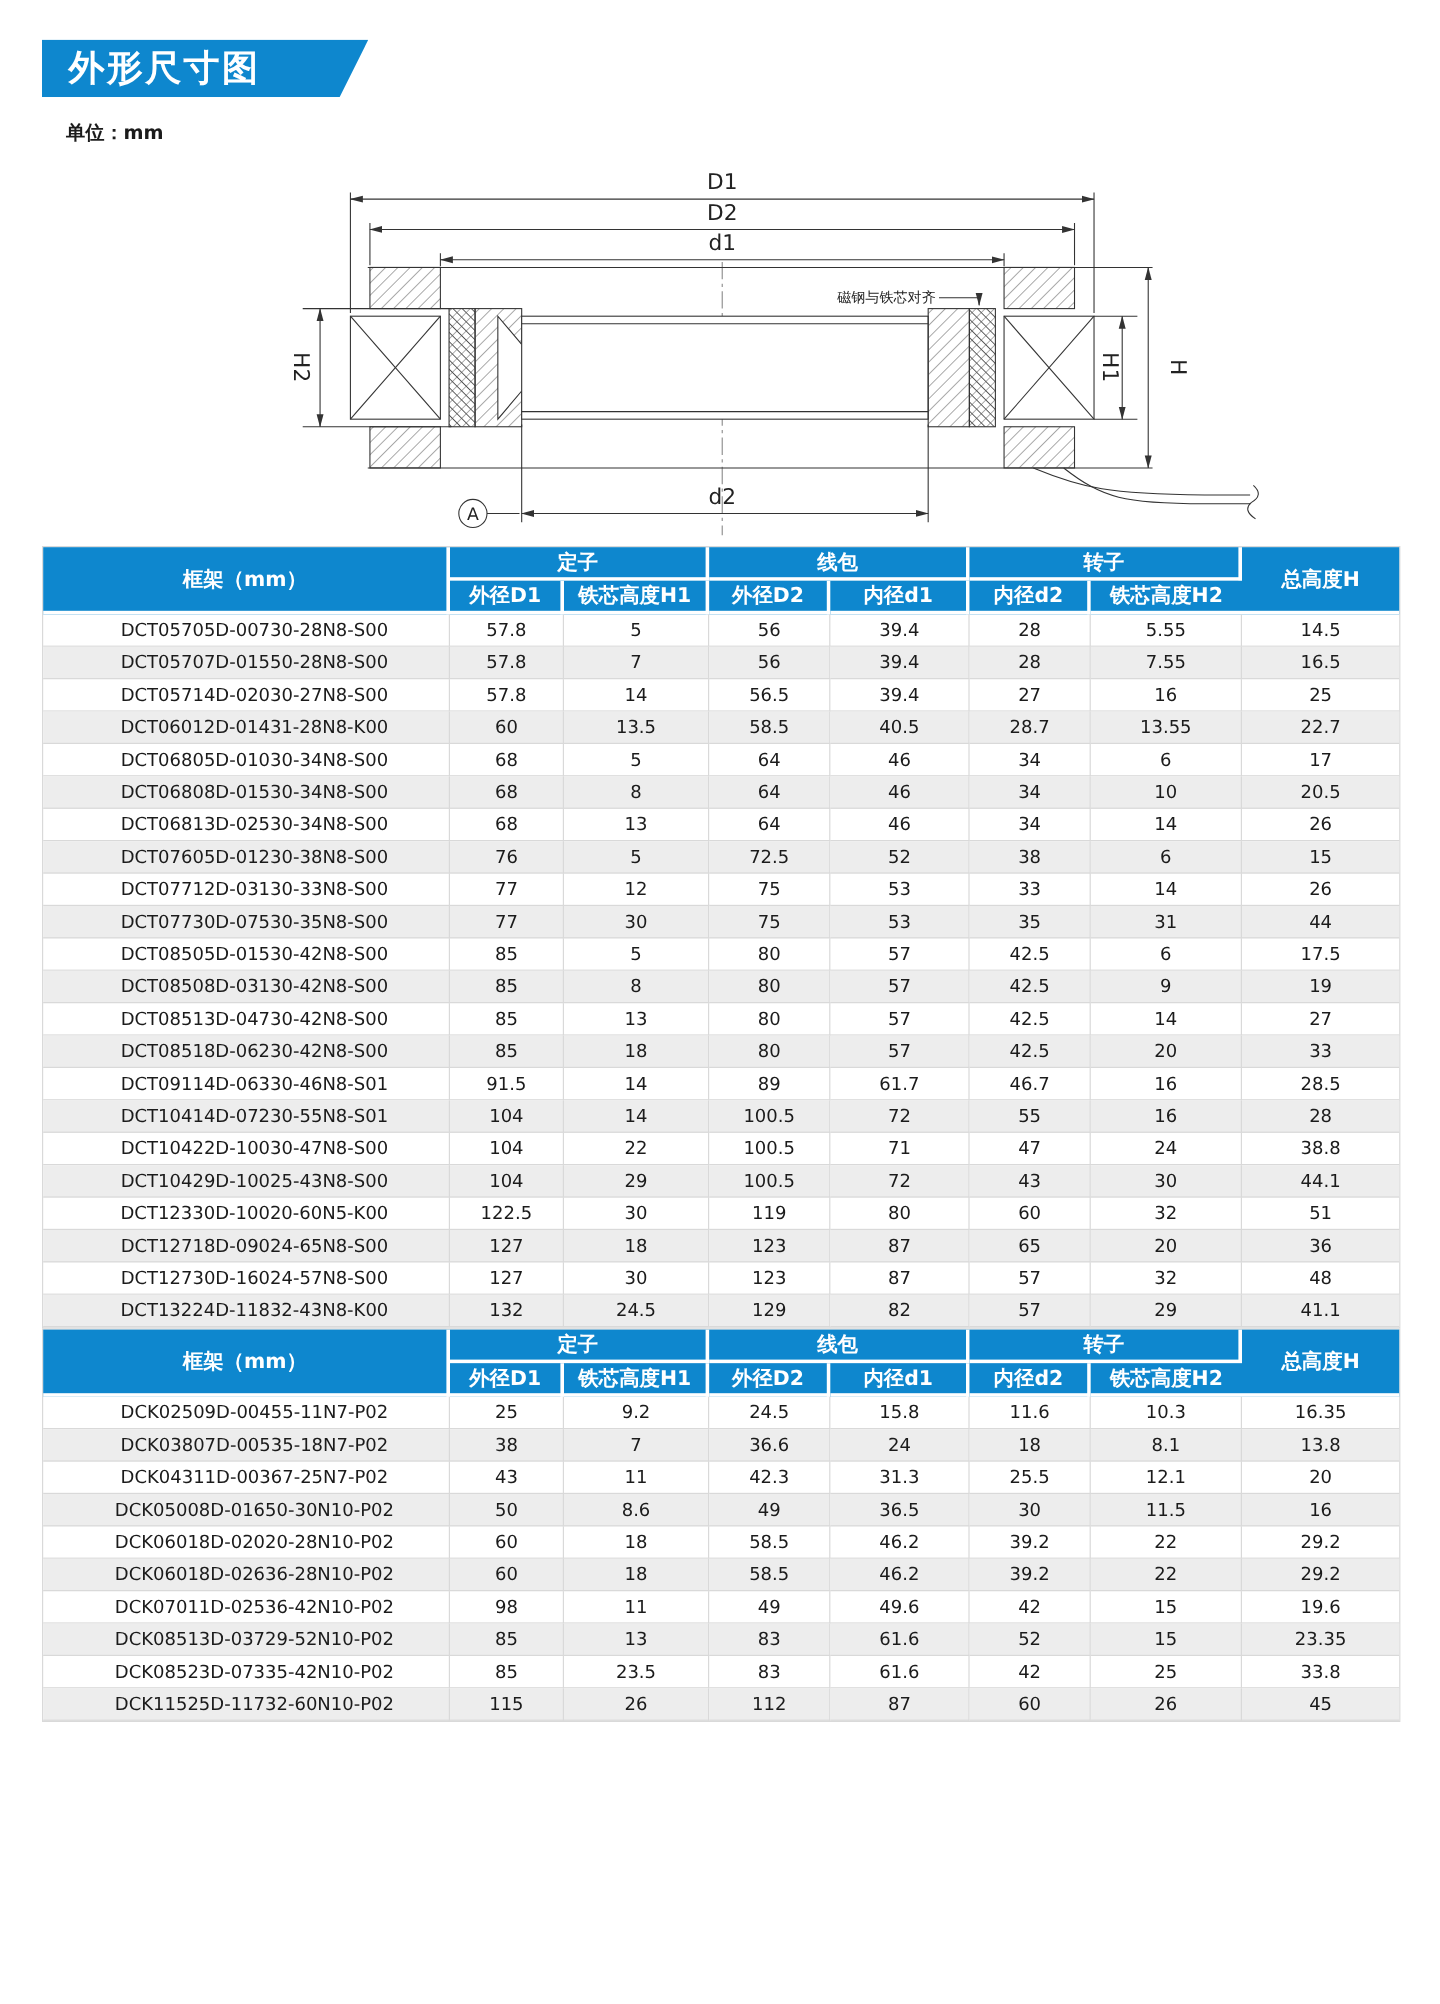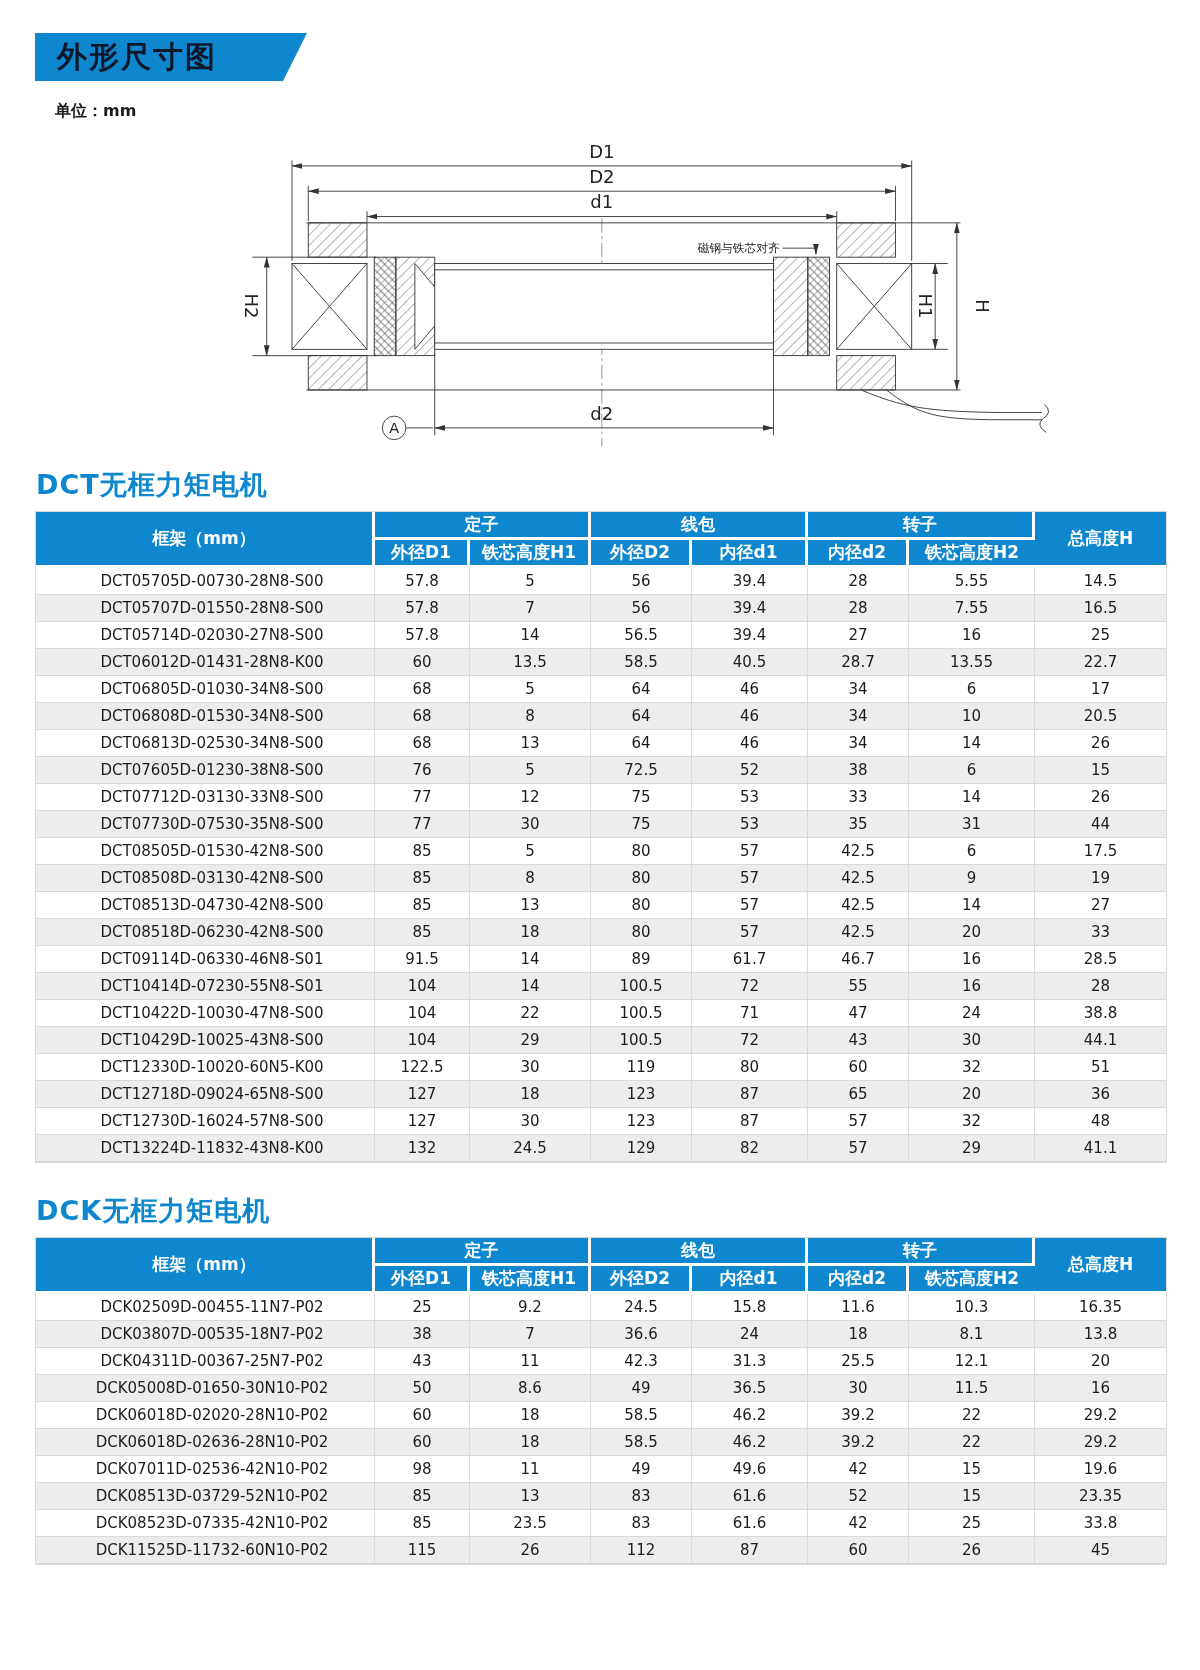--- a/index.html
+++ b/index.html
@@ -13,21 +13,21 @@
   html,body{margin:0;padding:0;}
   body{
     width:1200px;height:1670px;background:#fff;overflow:hidden;
     font-family:"DejaVu Sans","Liberation Sans",sans-serif;color:var(--ink);
   }
   
   .banner{margin:33px 35px 0;height:48px;display:flex;}
   .banner-blue{
     width:272px;background:var(--blue);
     clip-path:polygon(0 0,100% 0,calc(100% - 24px) 100%,0 100%);
-    color:#0f172a;font-size:30px;font-weight:bold;letter-spacing:2px;
+    color:#ffffff;font-size:30px;font-weight:bold;letter-spacing:2px;
     display:flex;align-items:center;padding-left:22px;
   }
   .banner-light{
     flex:1;margin-left:-16px;background:var(--light-blue);
     clip-path:polygon(18px 0,100% 0,100% 100%,0 100%);
     display:flex;align-items:center;padding-left:48px;
     font-size:24px;color:#111;
   }
   
   .unit{margin:20px 0 0 55px;font-size:16px;font-weight:bold;}
@@ -172,21 +172,20 @@
   </g>
 
   <g class="dim">
     <path d="M655 133 L692 133 L692 140" marker-end="url(#arr)"></path>
     <text class="small" x="652" y="137">磁钢与铁芯对齐</text>
   </g>
 </svg>
 </div>
 
 <div>
-  <div class="section-title">DCT无框力矩电机</div>
   <table class="spec">
     <colgroup>
       <col style="width:339px">
         <col style="width:95px">
         <col style="width:121px">
         <col style="width:101px">
       <col style="width:116px">
         <col style="width:101px">
         <col style="width:126px">
         <col style="width:131px">
@@ -427,21 +426,20 @@
           <td>82</td>
           <td>57</td>
           <td>29</td>
           <td>41.1</td>
         </tr>
       </tbody>
   </table>
 </div>
 
 <div>
-  <div class="section-title second">DCK无框力矩电机</div>
   <table class="spec">
     <colgroup>
       <col style="width:339px">
         <col style="width:95px">
         <col style="width:121px">
         <col style="width:101px">
       <col style="width:116px">
         <col style="width:101px">
         <col style="width:126px">
         <col style="width:131px">

